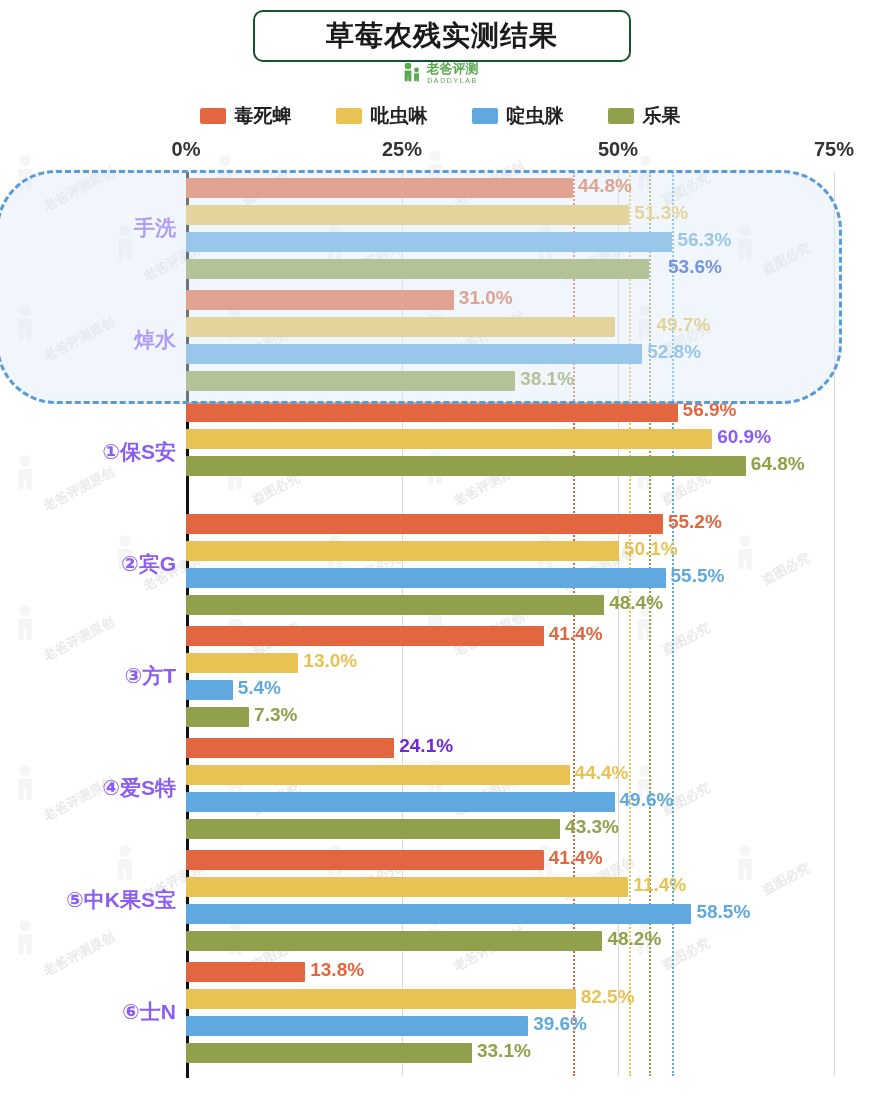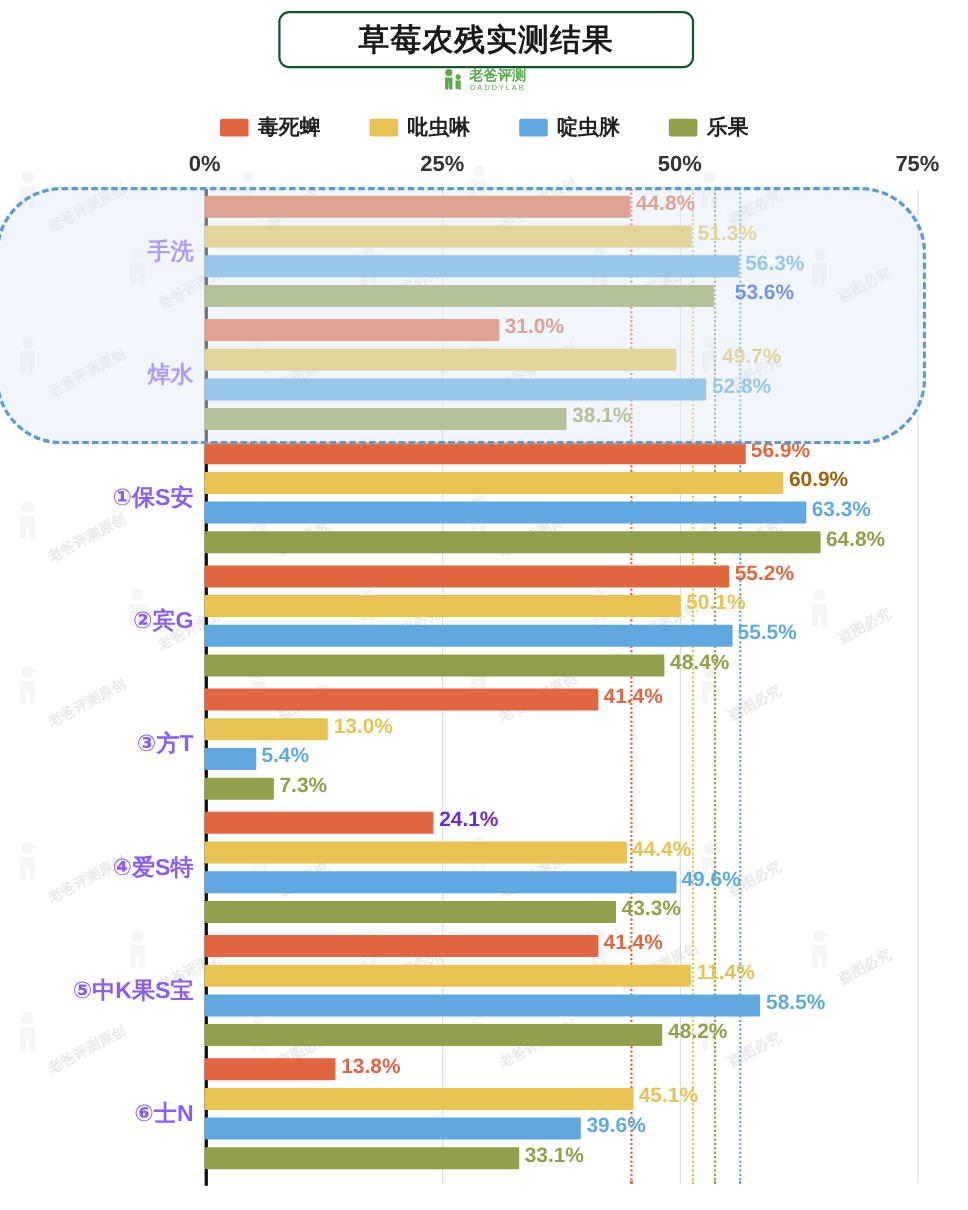--- a/index.html
+++ b/index.html
@@ -395,25 +395,21 @@
         </div>
       </div>
       <div class="group" style="top: 230px;">
         <div class="cat-label" style="top: 36px;">①保S安</div>
         <div class="bar-row">
           <div class="bar" style="width: 491.616px; background: rgb(226, 102, 63);"></div>
           <div class="bar-val" style="left: 491.616px; color: rgb(226, 102, 63);">56.9%</div>
         </div>
         <div class="bar-row">
           <div class="bar" style="width: 526.176px; background: rgb(232, 194, 82);"></div>
-          <div class="bar-val" style="left: 526.176px; color: #a16207;">60.9%</div>
-        </div>
-        <div class="bar-row">
-          <div class="bar" style="width: 546.912px; background: rgb(95, 169, 224);"></div>
-          <div class="bar-val" style="left: 546.912px; color: rgb(95, 169, 224);">63.3%</div>
+          <div class="bar-val" style="left: 526.176px; color: #8b5cf6;">60.9%</div>
         </div>
         <div class="bar-row">
           <div class="bar" style="width: 559.872px; background: rgb(145, 160, 74);"></div>
           <div class="bar-val" style="left: 559.872px; color: rgb(145, 160, 74);">64.8%</div>
         </div>
       </div>
       <div class="group" style="top: 342px;">
         <div class="cat-label" style="top: 36px;">②宾G</div>
         <div class="bar-row">
           <div class="bar" style="width: 476.928px; background: rgb(226, 102, 63);"></div>
@@ -490,21 +486,21 @@
         </div>
       </div>
       <div class="group" style="top: 790px;">
         <div class="cat-label" style="top: 36px;">⑥士N</div>
         <div class="bar-row">
           <div class="bar" style="width: 119.232px; background: rgb(226, 102, 63);"></div>
           <div class="bar-val" style="left: 119.232px; color: rgb(226, 102, 63);">13.8%</div>
         </div>
         <div class="bar-row">
           <div class="bar" style="width: 389.664px; background: rgb(232, 194, 82);"></div>
-          <div class="bar-val" style="left: 389.664px; color: rgb(232, 194, 82);">45.1%</div>
+          <div class="bar-val" style="left: 389.664px; color: rgb(232, 194, 82);">82.5%</div>
         </div>
         <div class="bar-row">
           <div class="bar" style="width: 342.144px; background: rgb(95, 169, 224);"></div>
           <div class="bar-val" style="left: 342.144px; color: rgb(95, 169, 224);">39.6%</div>
         </div>
         <div class="bar-row">
           <div class="bar" style="width: 285.984px; background: rgb(145, 160, 74);"></div>
           <div class="bar-val" style="left: 285.984px; color: rgb(145, 160, 74);">33.1%</div>
         </div>
       </div>

